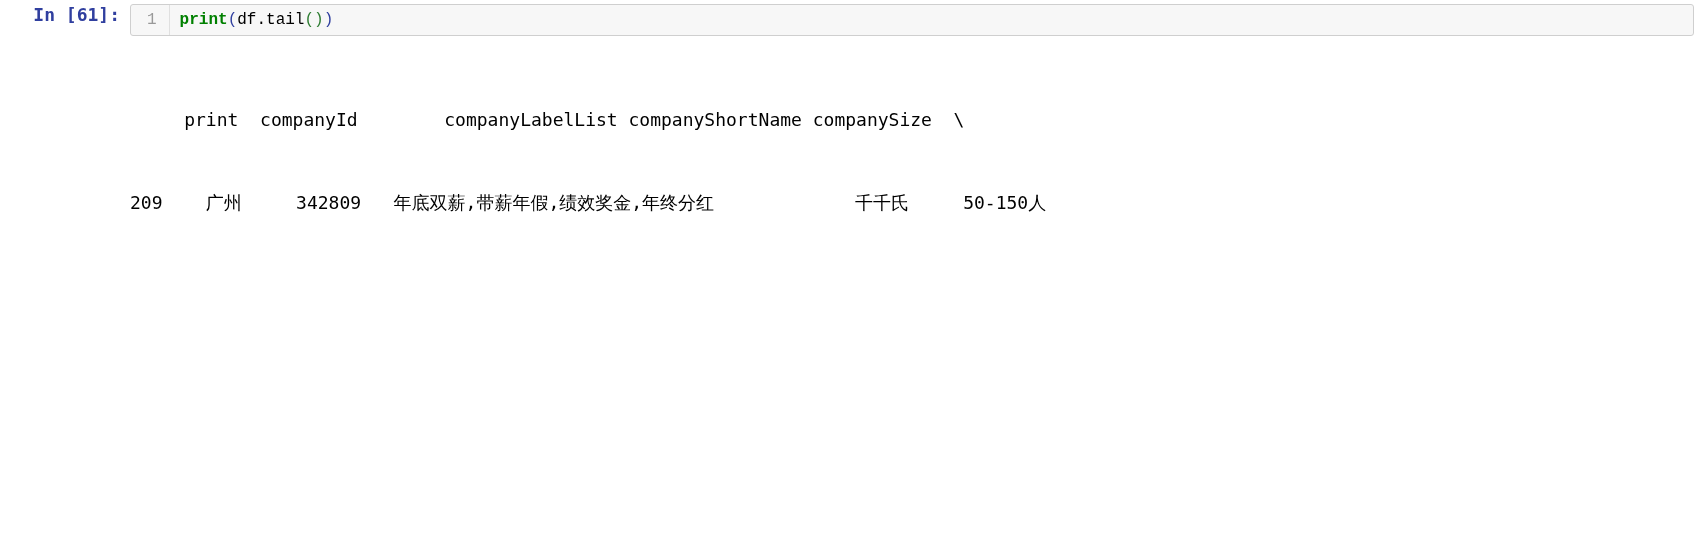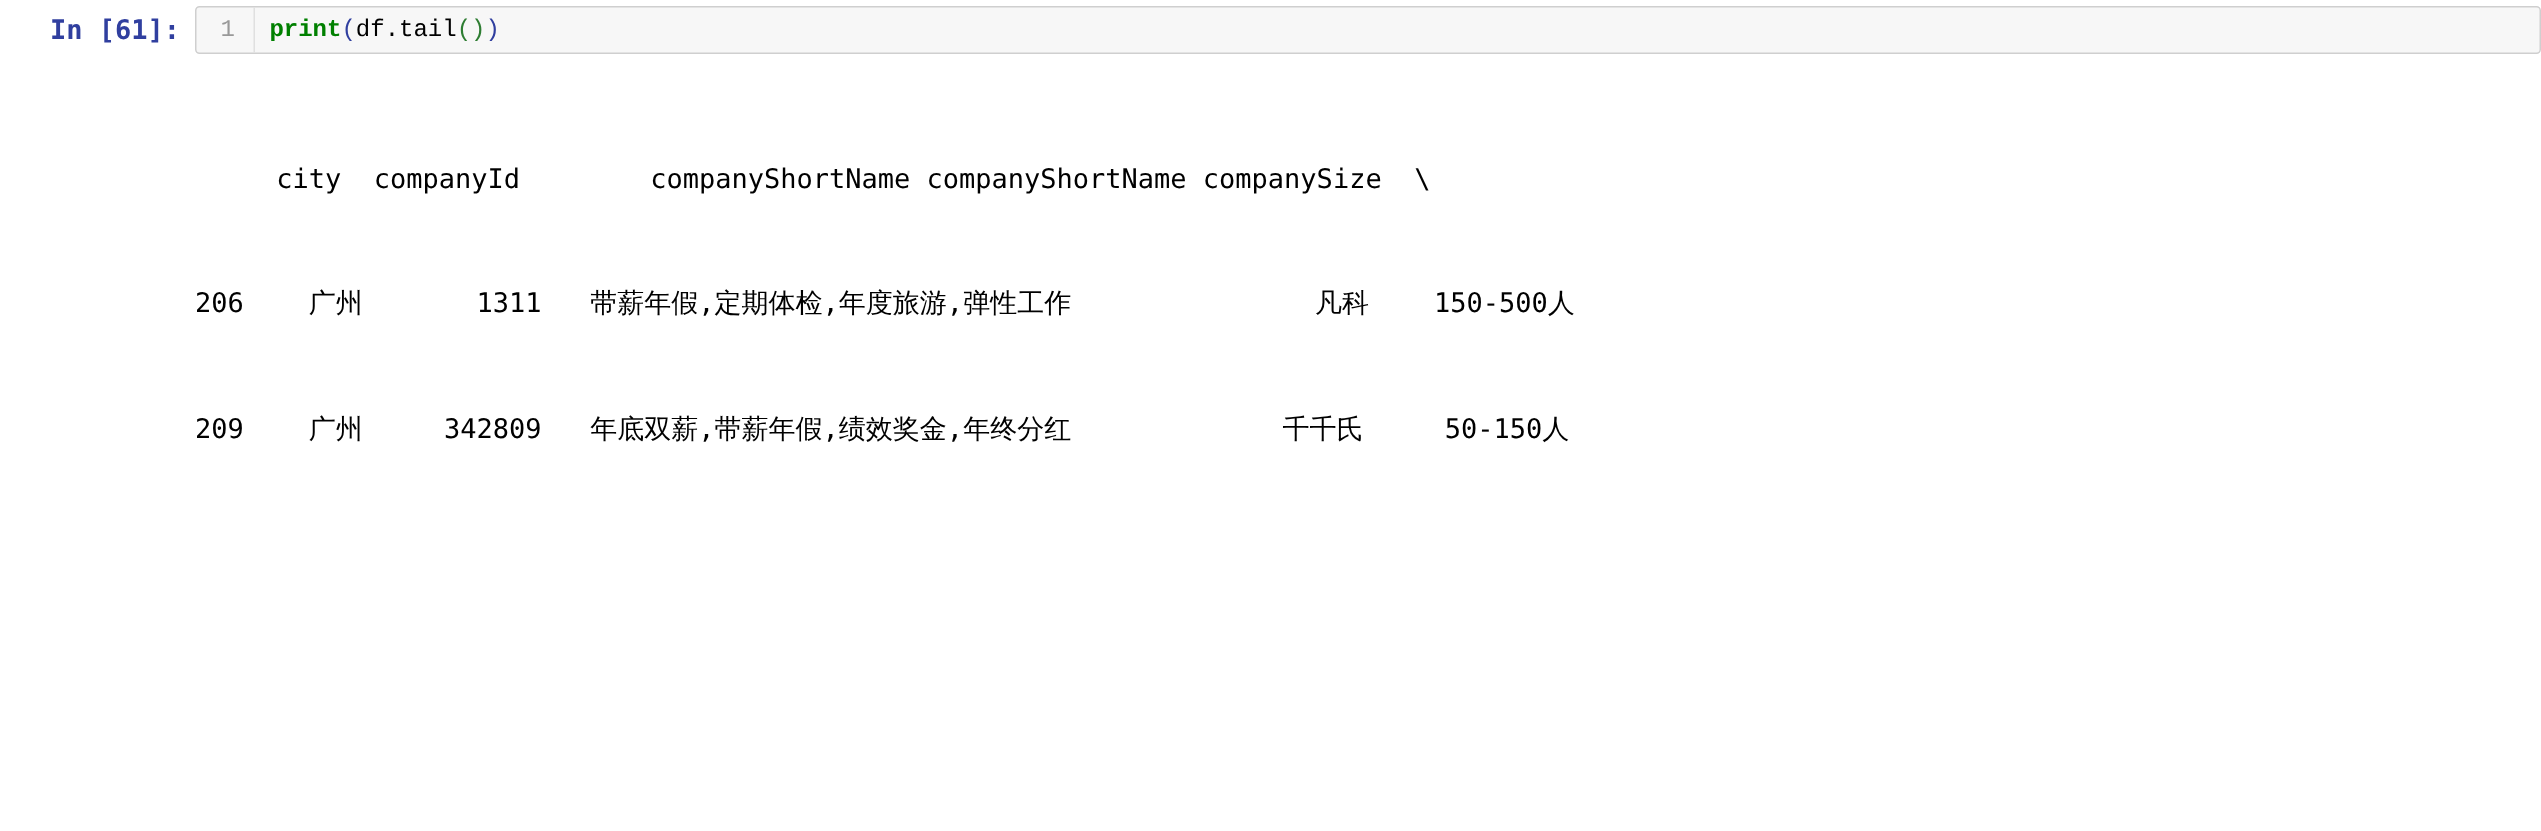--- a/index.html
+++ b/index.html
@@ -6,21 +6,21 @@
     body {
       margin: 0;
       padding: 0;
       font-family: Menlo, Monaco, Consolas, "Courier New", monospace;
       font-size: 18px;
       background: #fff;
       color: #000;
     }
     .cell {
       display: flex;
-      align-items: center;
+      align-items: flex-start;
       padding: 4px 0;
     }
     .prompt {
       flex: 0 0 130px;
       text-align: right;
       padding-right: 10px;
       font-family: Menlo, Monaco, monospace;
     }
     .prompt-in { color: #303F9F; font-weight: bold; }
     .code-area {
@@ -65,22 +65,21 @@
   <div class="prompt">
     <span class="prompt-in">In [61]:</span>
   </div>
   <div class="code-area">
     <div class="gutter">1</div>
     <div class="code-line"><span class="py-builtin">print</span><span class="py-paren-outer">(</span><span>df.tail<span class="py-paren-inner">(</span><span class="py-paren-inner">)</span></span><span class="py-paren-outer">)</span></div>
   </div>
 </div>
 
 <div class="output">
-  <div class="output-row">     city  companyId        companyShortName companyShortName companySize  \</div>
-  <div class="output-row">206    广州       1311   带薪年假,定期体检,年度旅游,弹性工作               凡科    150-500人</div>
+  <div class="output-row">     print  companyId        companyLabelList companyShortName companySize  \</div>
   <div class="output-row">209    广州     342809   年底双薪,带薪年假,绩效奖金,年终分红             千千氏     50-150人</div>
   
   
   
   
   
   
   
 </div>
 

